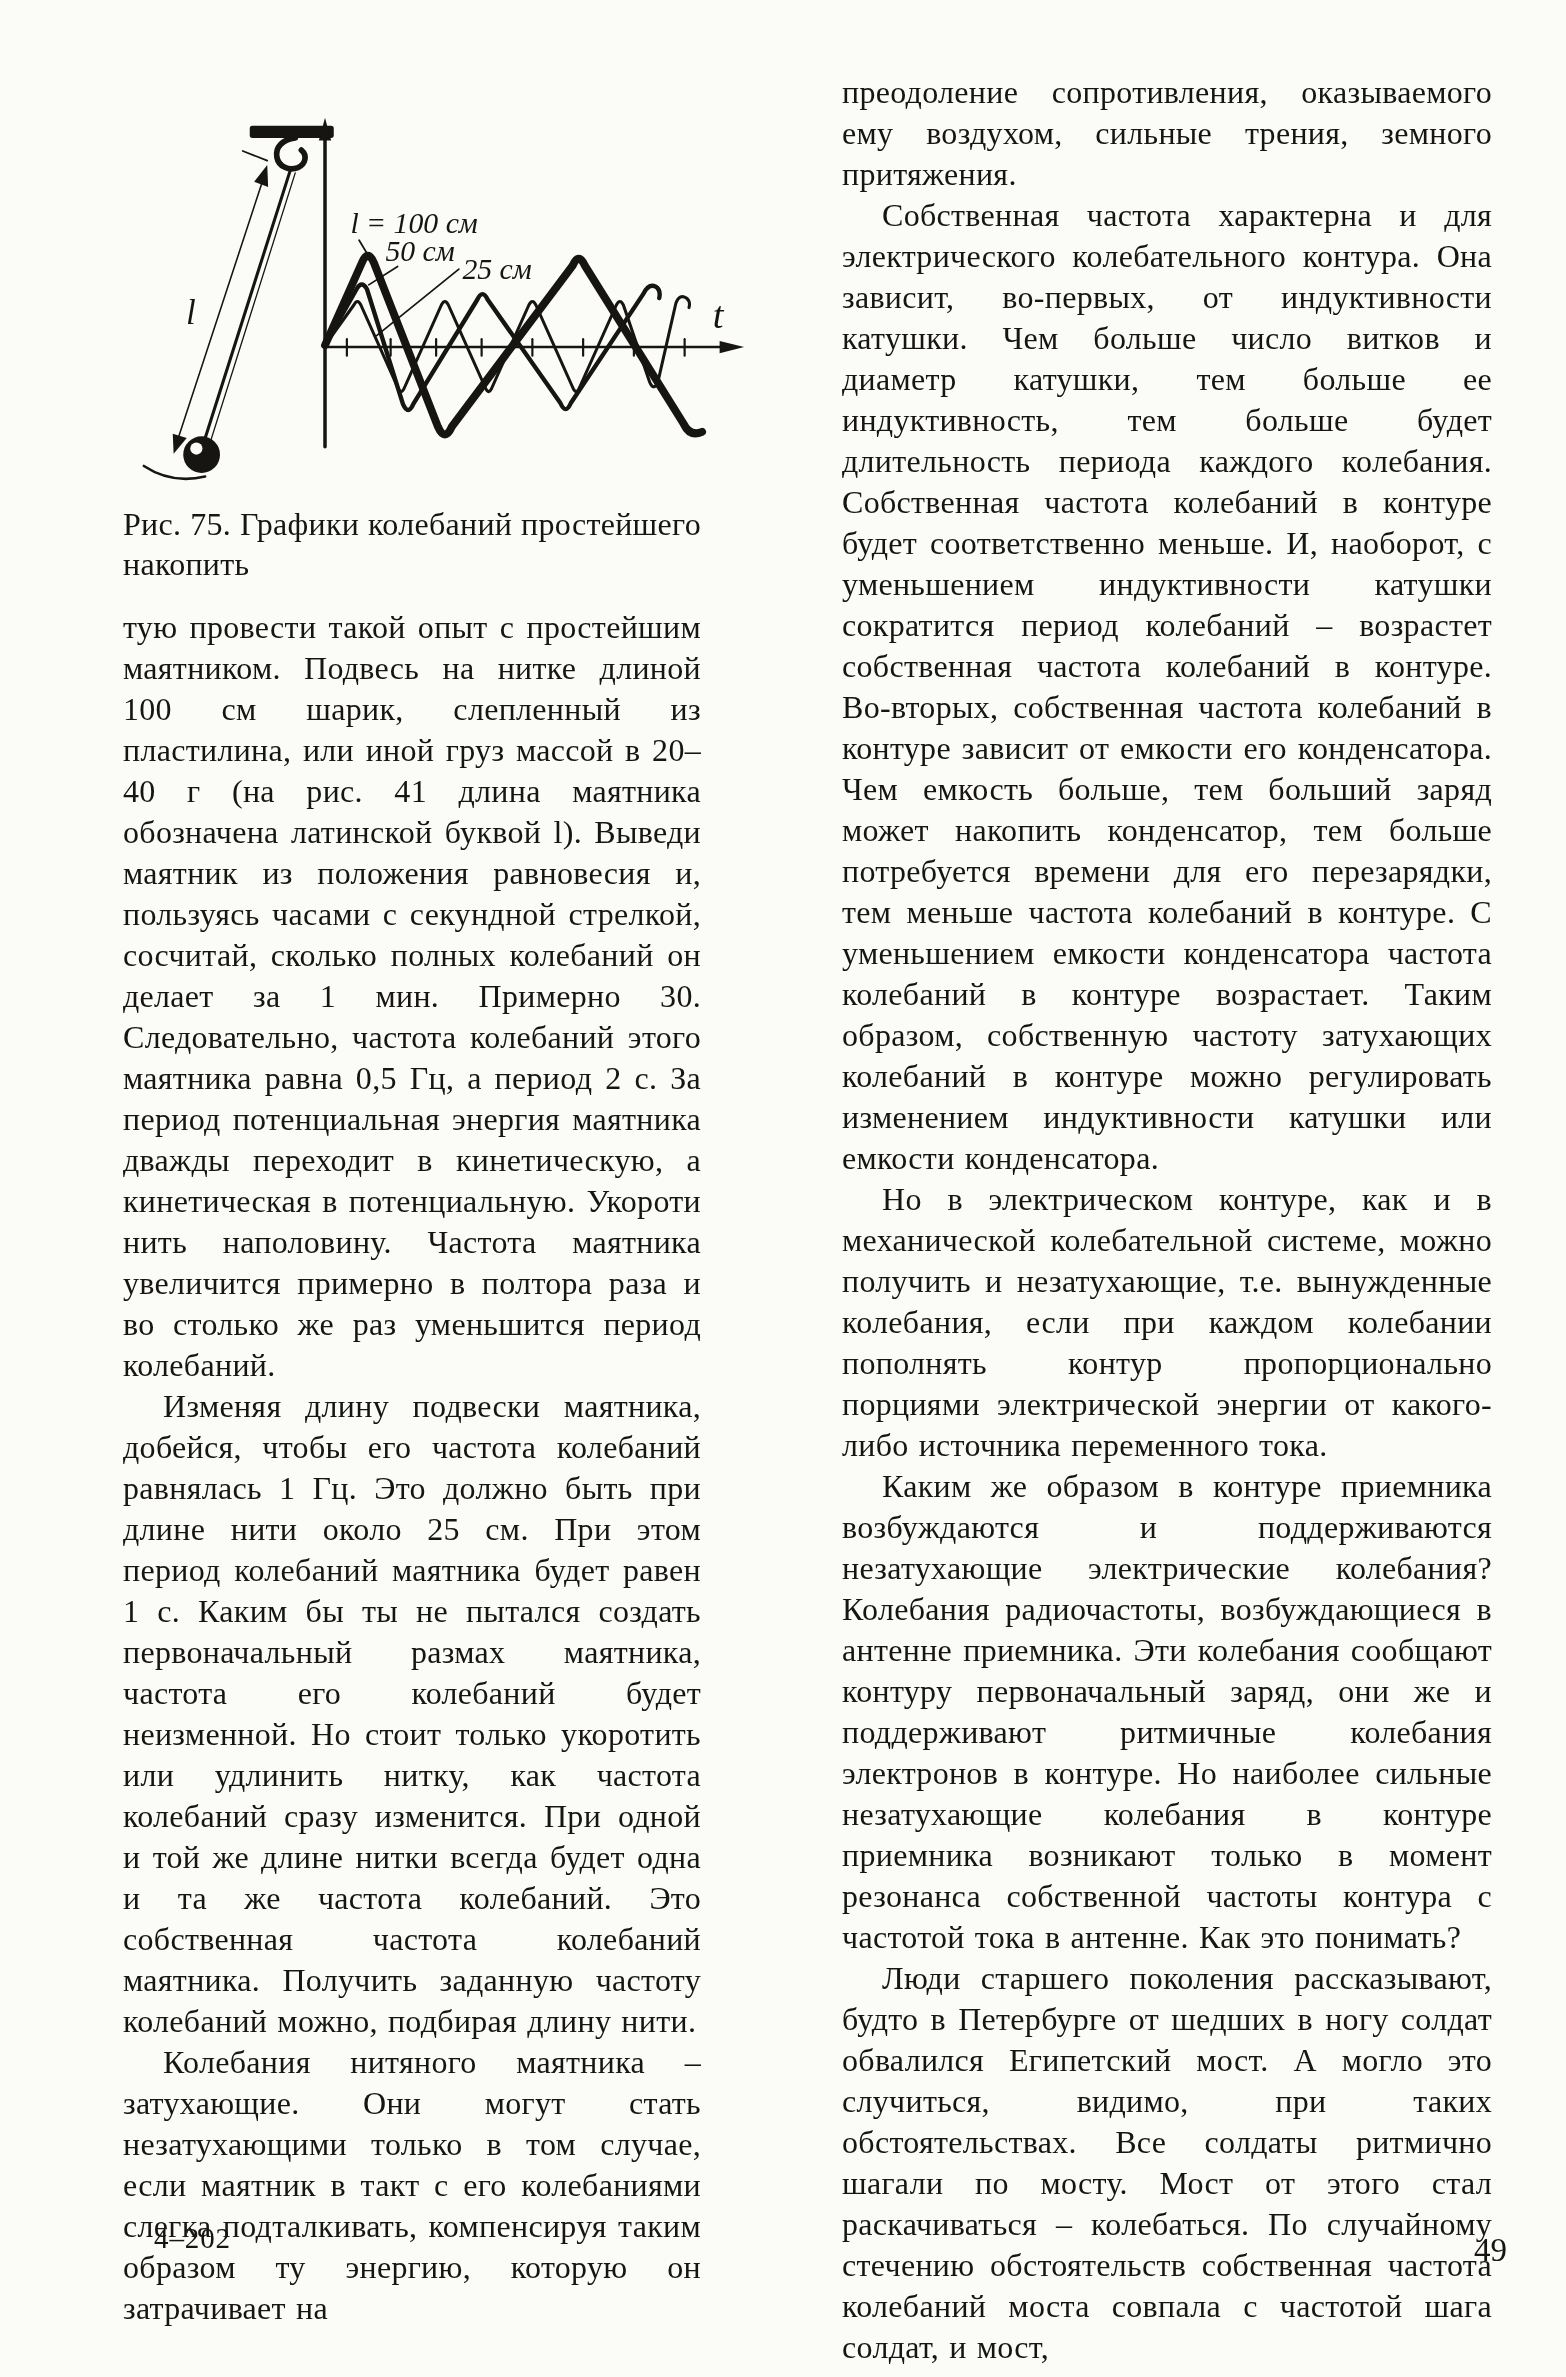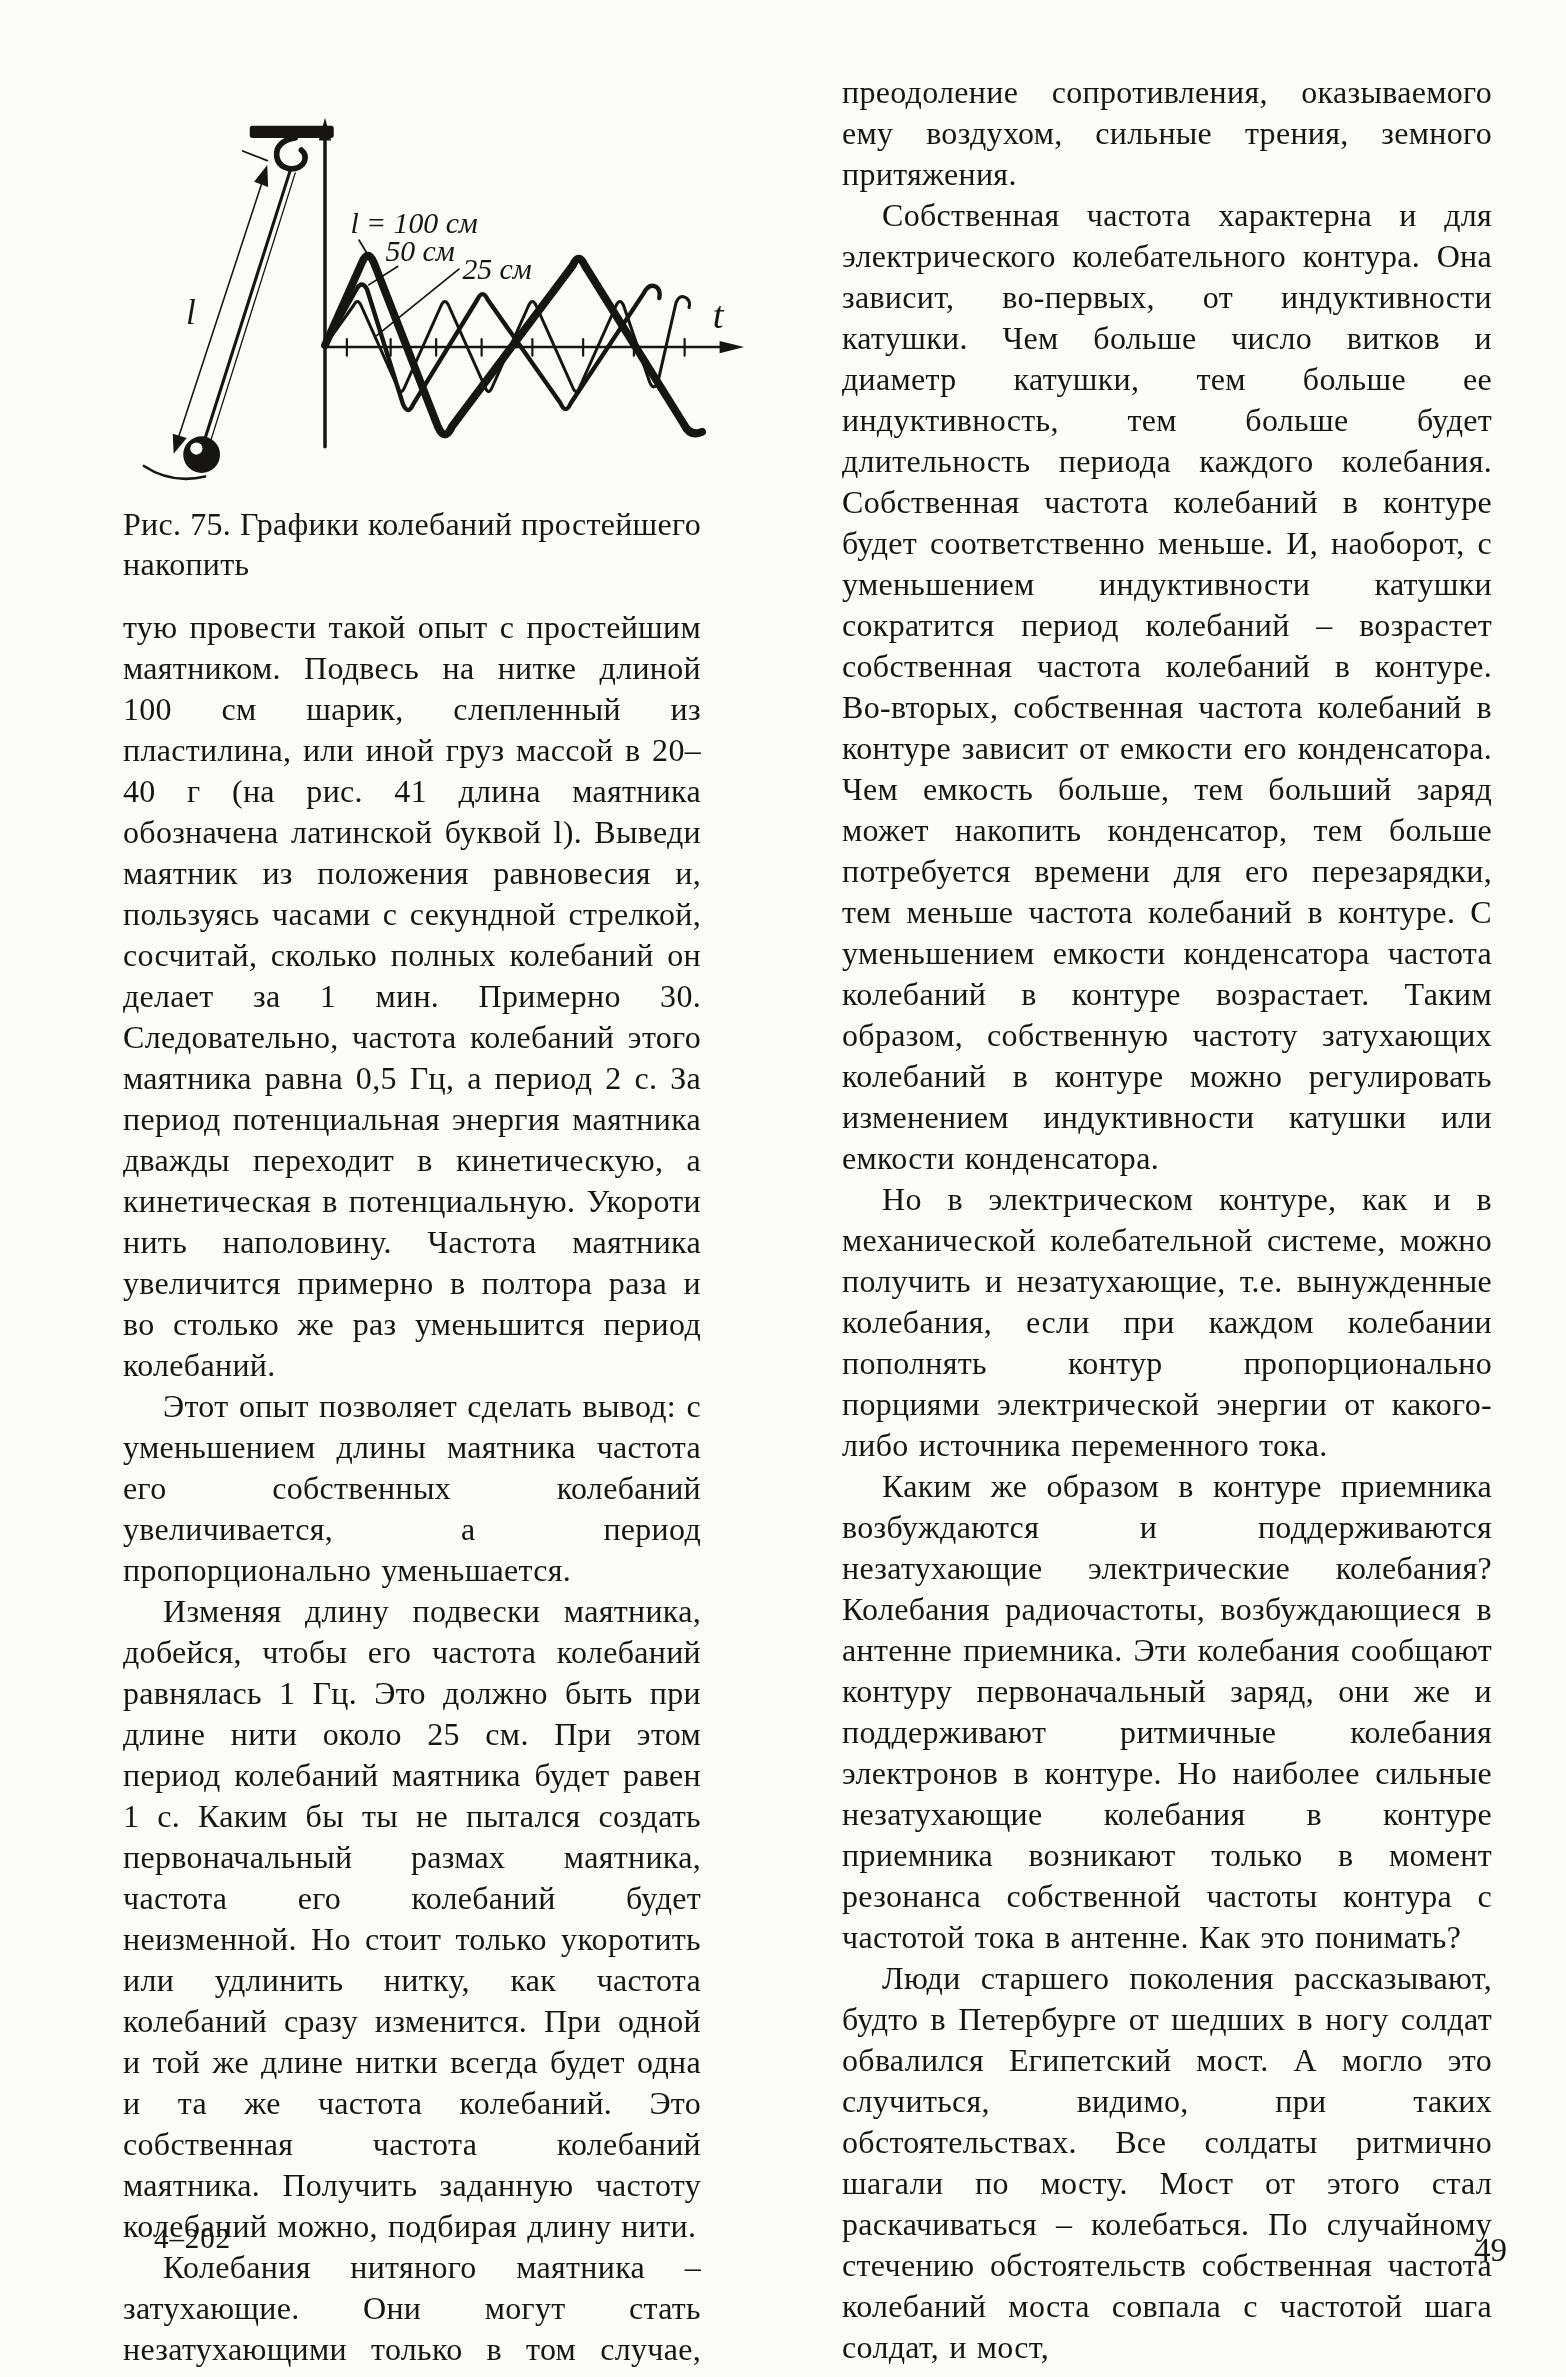--- a/index.html
+++ b/index.html
@@ -99,21 +99,20 @@
     </g>
   </svg>
 
   <div class="caption">
     <div class="l1">Рис. 75. Графики колебаний простейшего</div>
     <div class="l2">накопить</div>
   </div>
 
   <div class="col col-left">
     <p class="para no-indent">тую провести такой опыт с простейшим маятником. Подвесь на нитке длиной 100 см шарик, слепленный из пластилина, или иной груз массой в 20–40 г (на рис. 41 длина маятника обозначена латинской буквой l). Выведи маятник из положения равновесия и, пользуясь часами с секундной стрелкой, сосчитай, сколько полных колебаний он делает за 1 мин. Примерно 30. Следовательно, частота колебаний этого маятника равна 0,5 Гц, а период 2 с. За период потенциальная энергия маятника дважды переходит в кинетическую, а кинетическая в потенциальную. Укороти нить наполовину. Частота маятника увеличится примерно в полтора раза и во столько же раз уменьшится период колебаний.</p>
-    <p class="para">Этот опыт позволяет сделать вывод: с уменьшением длины маятника частота его собственных колебаний увеличивается, а период пропорционально уменьшается.</p>
     <p class="para">Изменяя длину подвески маятника, добейся, чтобы его частота колебаний равнялась 1 Гц. Это должно быть при длине нити около 25 см. При этом период колебаний маятника будет равен 1 с. Каким бы ты не пытался создать первоначальный размах маятника, частота его колебаний будет неизменной. Но стоит только укоротить или удлинить нитку, как частота колебаний сразу изменится. При одной и той же длине нитки всегда будет одна и та же частота колебаний. Это собственная частота колебаний маятника. Получить заданную частоту колебаний можно, подбирая длину нити.</p>
     <p class="para">Колебания нитяного маятника – затухающие. Они могут стать незатухающими только в том случае, если маятник в такт с его колебаниями слегка подталкивать, компенсируя таким образом ту энергию, которую он затрачивает на</p>
   </div>
 
   <div class="col col-right">
     <p class="para no-indent">преодоление сопротивления, оказываемого ему воздухом, сильные трения, земного притяжения.</p>
     <p class="para">Собственная частота характерна и для электрического колебательного контура. Она зависит, во-первых, от индуктивности катушки. Чем больше число витков и диаметр катушки, тем больше ее индуктивность, тем больше будет длительность периода каждого колебания. Собственная частота колебаний в контуре будет соответственно меньше. И, наоборот, с уменьшением индуктивности катушки сократится период колебаний – возрастет собственная частота колебаний в контуре. Во-вторых, собственная частота колебаний в контуре зависит от емкости его конденсатора. Чем емкость больше, тем больший заряд может накопить конденсатор, тем больше потребуется времени для его перезарядки, тем меньше частота колебаний в контуре. С уменьшением емкости конденсатора частота колебаний в контуре возрастает. Таким образом, собственную частоту затухающих колебаний в контуре можно регулировать изменением индуктивности катушки или емкости конденсатора.</p>
     <p class="para">Но в электрическом контуре, как и в механической колебательной системе, можно получить и незатухающие, т.е. вынужденные колебания, если при каждом колебании пополнять контур пропорционально порциями электрической энергии от какого-либо источника переменного тока.</p>
     <p class="para">Каким же образом в контуре приемника возбуждаются и поддерживаются незатухающие электрические колебания? Колебания радиочастоты, возбуждающиеся в антенне приемника. Эти колебания сообщают контуру первоначальный заряд, они же и поддерживают ритмичные колебания электронов в контуре. Но наиболее сильные незатухающие колебания в контуре приемника возникают только в момент резонанса собственной частоты контура с частотой тока в антенне. Как это понимать?</p>
     <p class="para">Люди старшего поколения рассказывают, будто в Петербурге от шедших в ногу солдат обвалился Египетский мост. А могло это случиться, видимо, при таких обстоятельствах. Все солдаты ритмично шагали по мосту. Мост от этого стал раскачиваться – колебаться. По случайному стечению обстоятельств собственная частота колебаний моста совпала с частотой шага солдат, и мост,</p>

